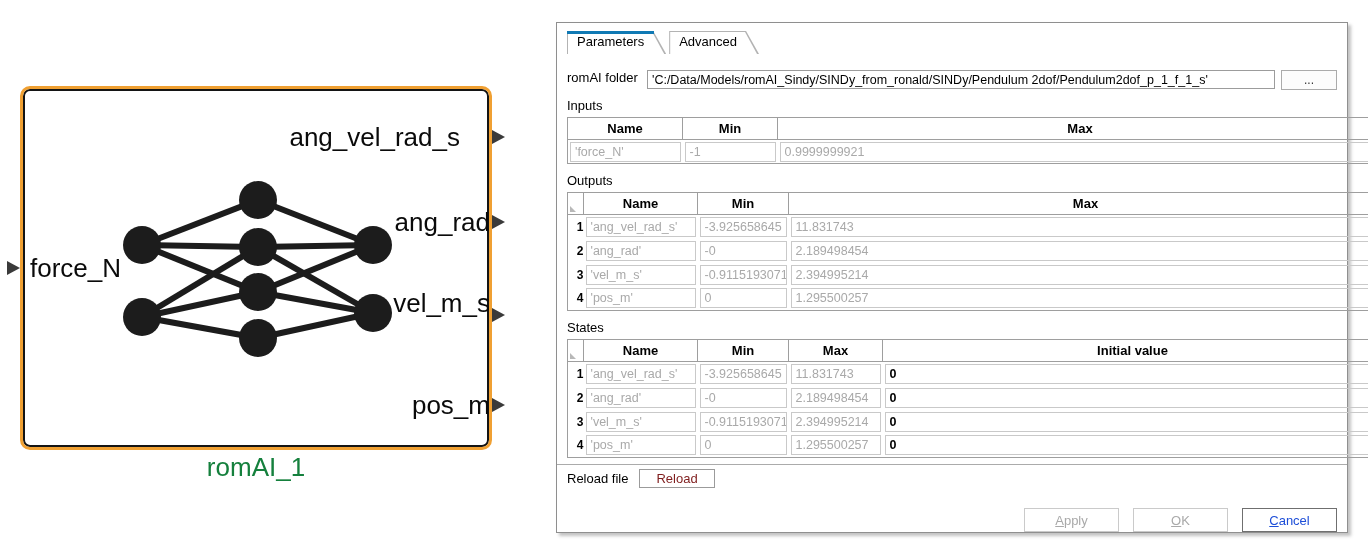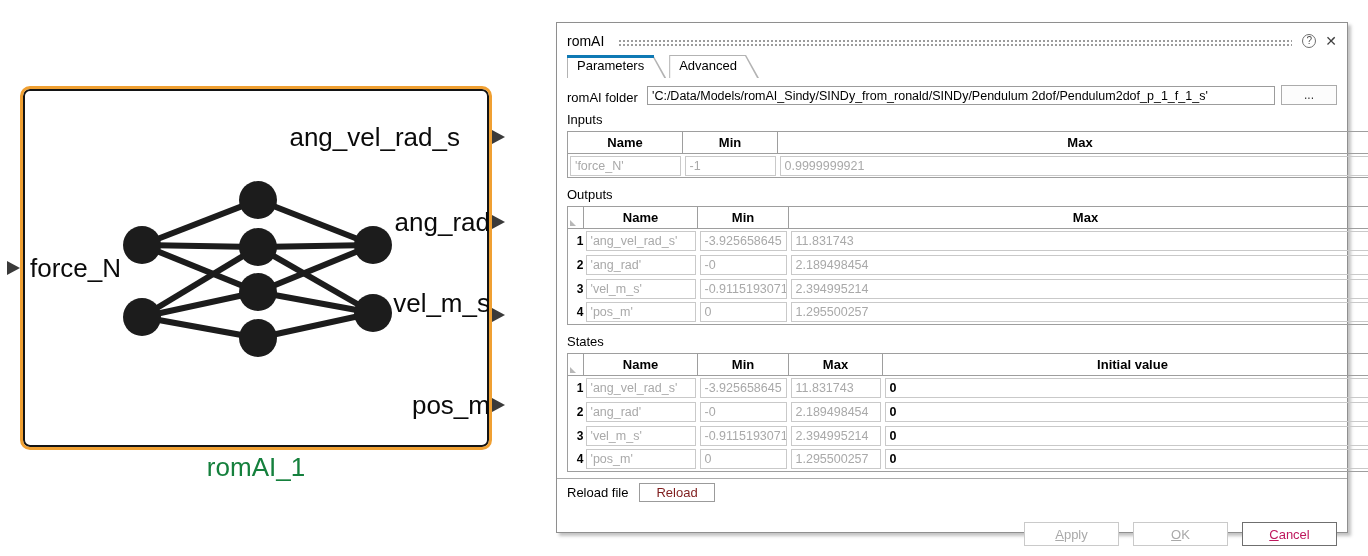--- a/index.html
+++ b/index.html
@@ -64,21 +64,21 @@
     content:""; position:absolute; left:1px; top:1px; right:2px; bottom:0;
     clip-path:polygon(0 0, calc(100% - 12px) 0, 100% 100%, 0 100%);
     background:#fff;
   }
   .tab-indicator {
     position:absolute; left:0; top:0; width:calc(100% - 12px); height:3px;
     background:#0f79b4; z-index:3;
   }
   .tab-label { position:relative; z-index:2; font-size:13px; line-height:22px; }
 
-  .folder-row { display:flex; align-items:flex-end; margin-top:6px; height:21px; }
+  .folder-row { display:flex; align-items:flex-start; margin-top:16px; height:21px; }
   .folder-label { flex:0 0 80px; font-size:13px; }
   .folder-input {
     flex:1 1 auto; height:19px; border:1px solid #9c9c9c; background:#fff;
     font-family:"Liberation Sans", sans-serif; font-size:12.5px; padding:0 4px; color:#000;
   }
   .browse-btn {
     flex:0 0 56px; height:20px; margin-left:6px; border:1px solid #ababab;
     background:#fcfcfc; font-size:12px; color:#333; line-height:18px; text-align:center; cursor:pointer;
   }
 
@@ -109,21 +109,21 @@
   .reload-row { display:flex; align-items:center; margin-top:4px; }
   .reload-label { font-size:13px; margin-right:11px; }
   .reload-btn {
     border:1px solid #9b9b9b; background:#fff; font-family:"Liberation Sans", sans-serif;
     font-size:13px; padding:1px 16px; color:#7f1d1d; cursor:pointer;
   }
 
   .footer { display:flex; justify-content:flex-end; gap:14px; margin-top:20px; }
   .fbtn {
     width:95px; height:24px; border:1px solid #6f6f6f; background:#fff;
-    font-family:"Liberation Sans", sans-serif; font-size:13px; color:#be185d;
+    font-family:"Liberation Sans", sans-serif; font-size:13px; color:#1d4ed8;
     display:flex; align-items:center; justify-content:center; cursor:pointer; padding:0;
   }
   .fbtn .lbl { display:block; }
   .fbtn .lbl::first-letter { text-decoration:underline; }
   .fbtn.disabled { color:#a9a9a9; border-color:#cacaca; }
 </style>
 </head>
 <body>
 
 <div class="canvas">
@@ -165,26 +165,20 @@
 
   <span class="port-label" style="left:30px; top:253px;">force_N</span>
   <span class="port-label plabel-right" style="right:908px; top:122px;">ang_vel_rad_s</span>
   <span class="port-label plabel-right" style="right:878px; top:207px;">ang_rad</span>
   <span class="port-label plabel-right" style="right:878px; top:288px;">vel_m_s</span>
   <span class="port-label plabel-right" style="right:878px; top:390px;">pos_m</span>
   <div class="block-name">romAI_1</div>
 
   <div class="dialog">
 
-    <div class="title-row">
-      <span class="dlg-title">romAI</span>
-      <span class="dots"></span>
-      <span class="help-icon">?</span>
-      <span class="close-icon">✕</span>
-    </div>
 
     <div class="tabs">
       <div class="tab">
         <span class="tab-shape"></span>
         <span class="tab-indicator"></span>
         <span class="tab-label">Parameters</span>
       </div>
       <div class="tab">
         <span class="tab-shape"></span>
         <span class="tab-label">Advanced</span>

